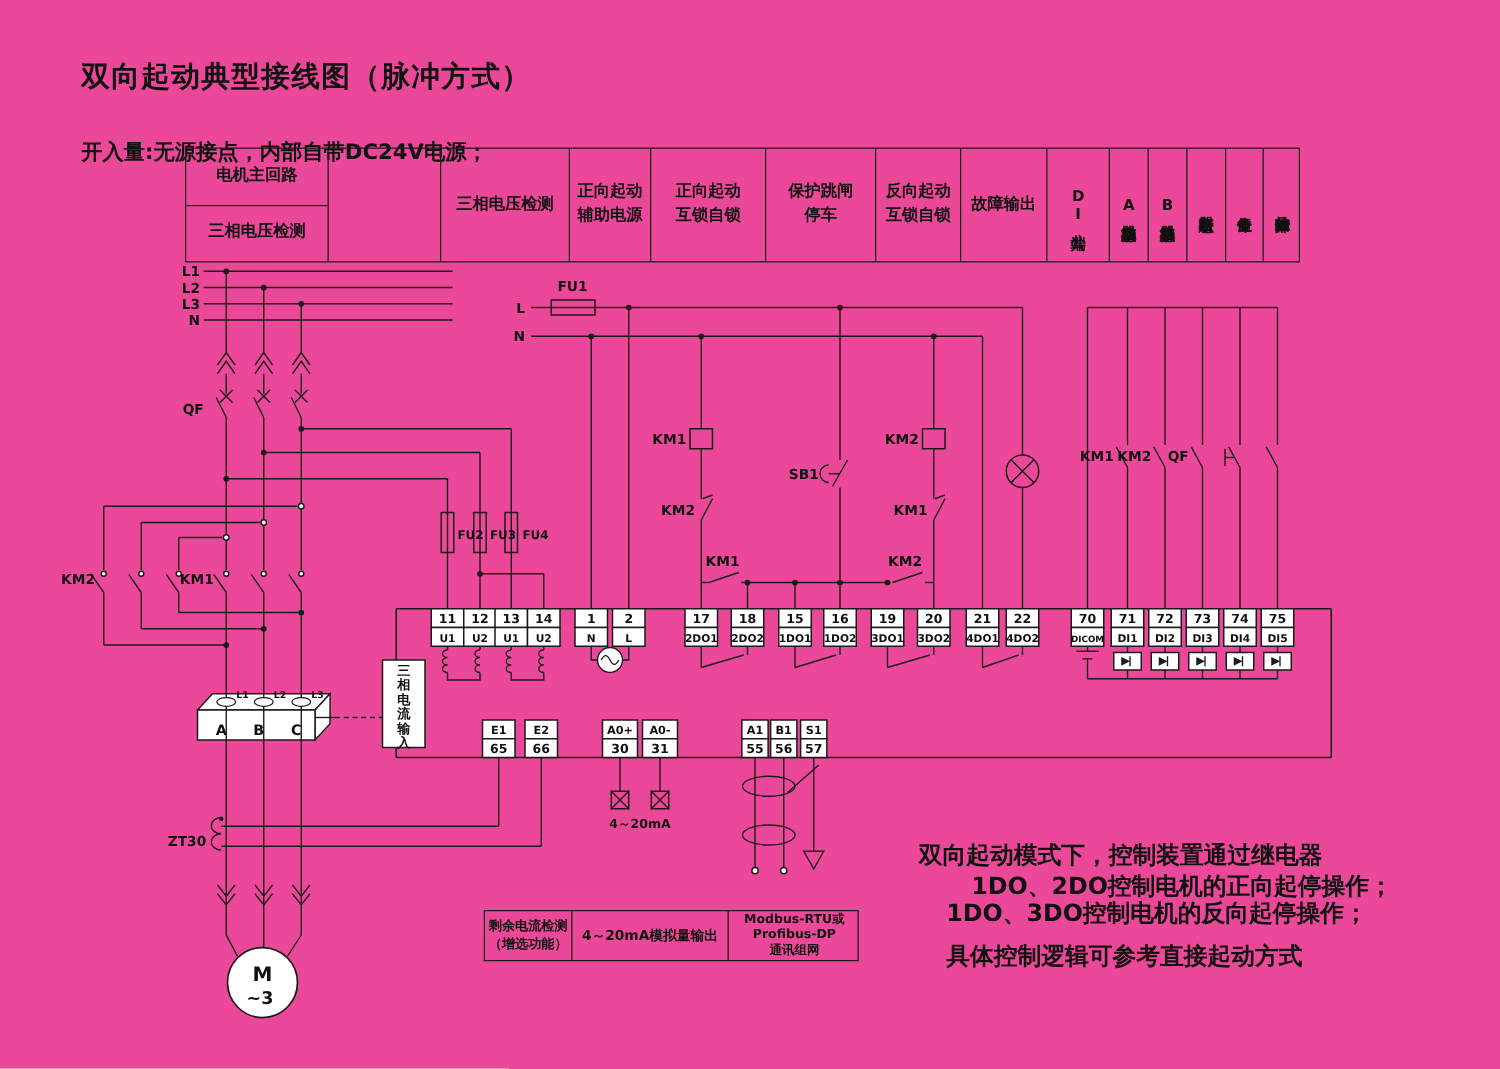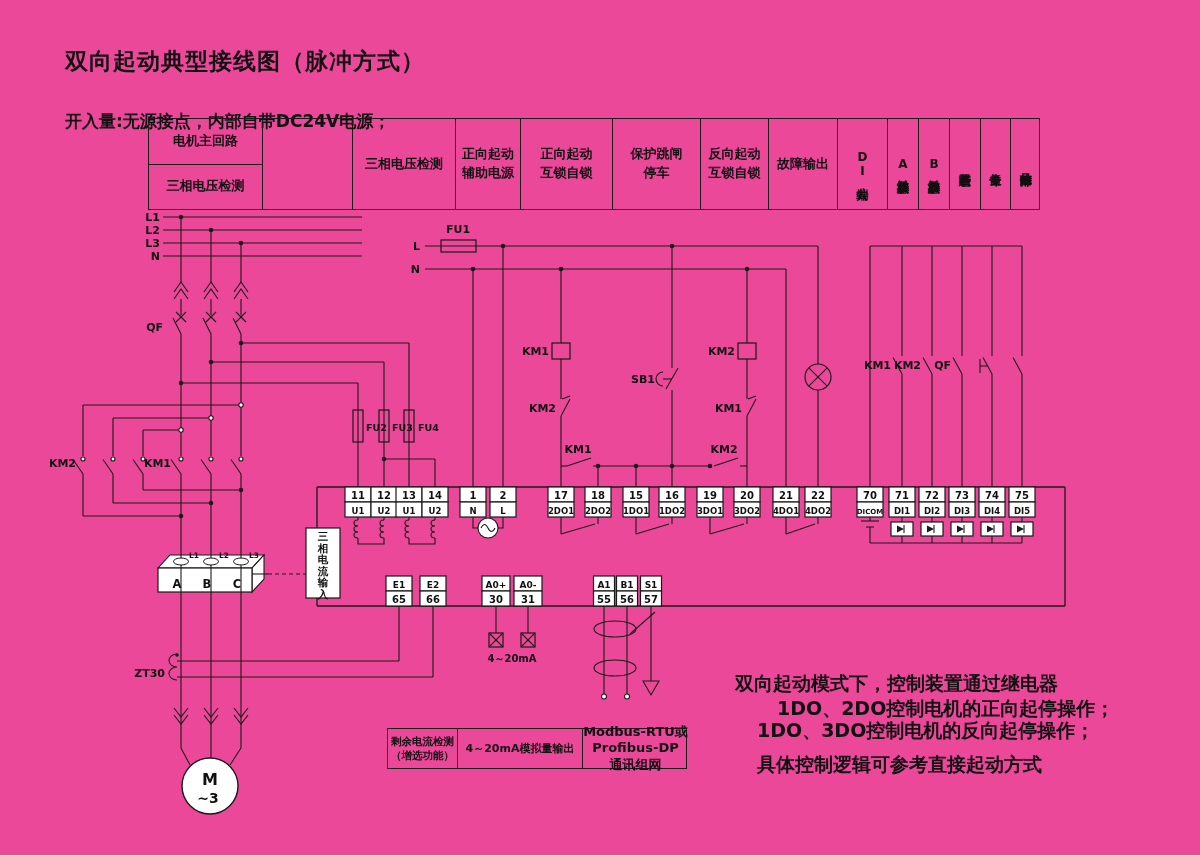--- a/index.html
+++ b/index.html
@@ -475,21 +475,21 @@
       </g>
     </svg>
   <div id="btable">
       <div class="bcol" style="width: 70px; font-size: 10.5px;">
         <div>剩余电流检测</div>
         <div>（增选功能）</div>
       </div>
       <div class="bcol" style="width: 125px; font-size: 11px;">
         <div>4～20mA模拟量输出</div>
       </div>
-      <div class="bcol" style="width: 105px; font-size: 13px;">
+      <div class="bcol" style="width: 105px; font-size: 10px;">
         <div>Modbus-RTU或</div>
         <div>Profibus-DP</div>
         <div>通讯组网</div>
       </div>
     </div>
   <div id="notes">
       <div class="note" style="left: 735px; top: 671px;">双向起动模式下，控制装置通过继电器</div>
       <div class="note" style="left: 757px; top: 696px; margin-left: 20px;">1DO、2DO控制电机的正向起停操作；</div>
       <div class="note" style="left: 757px; top: 718px;">1DO、3DO控制电机的反向起停操作；</div>
       <div class="note" style="left: 757px; top: 752px;">具体控制逻辑可参考直接起动方式</div>

